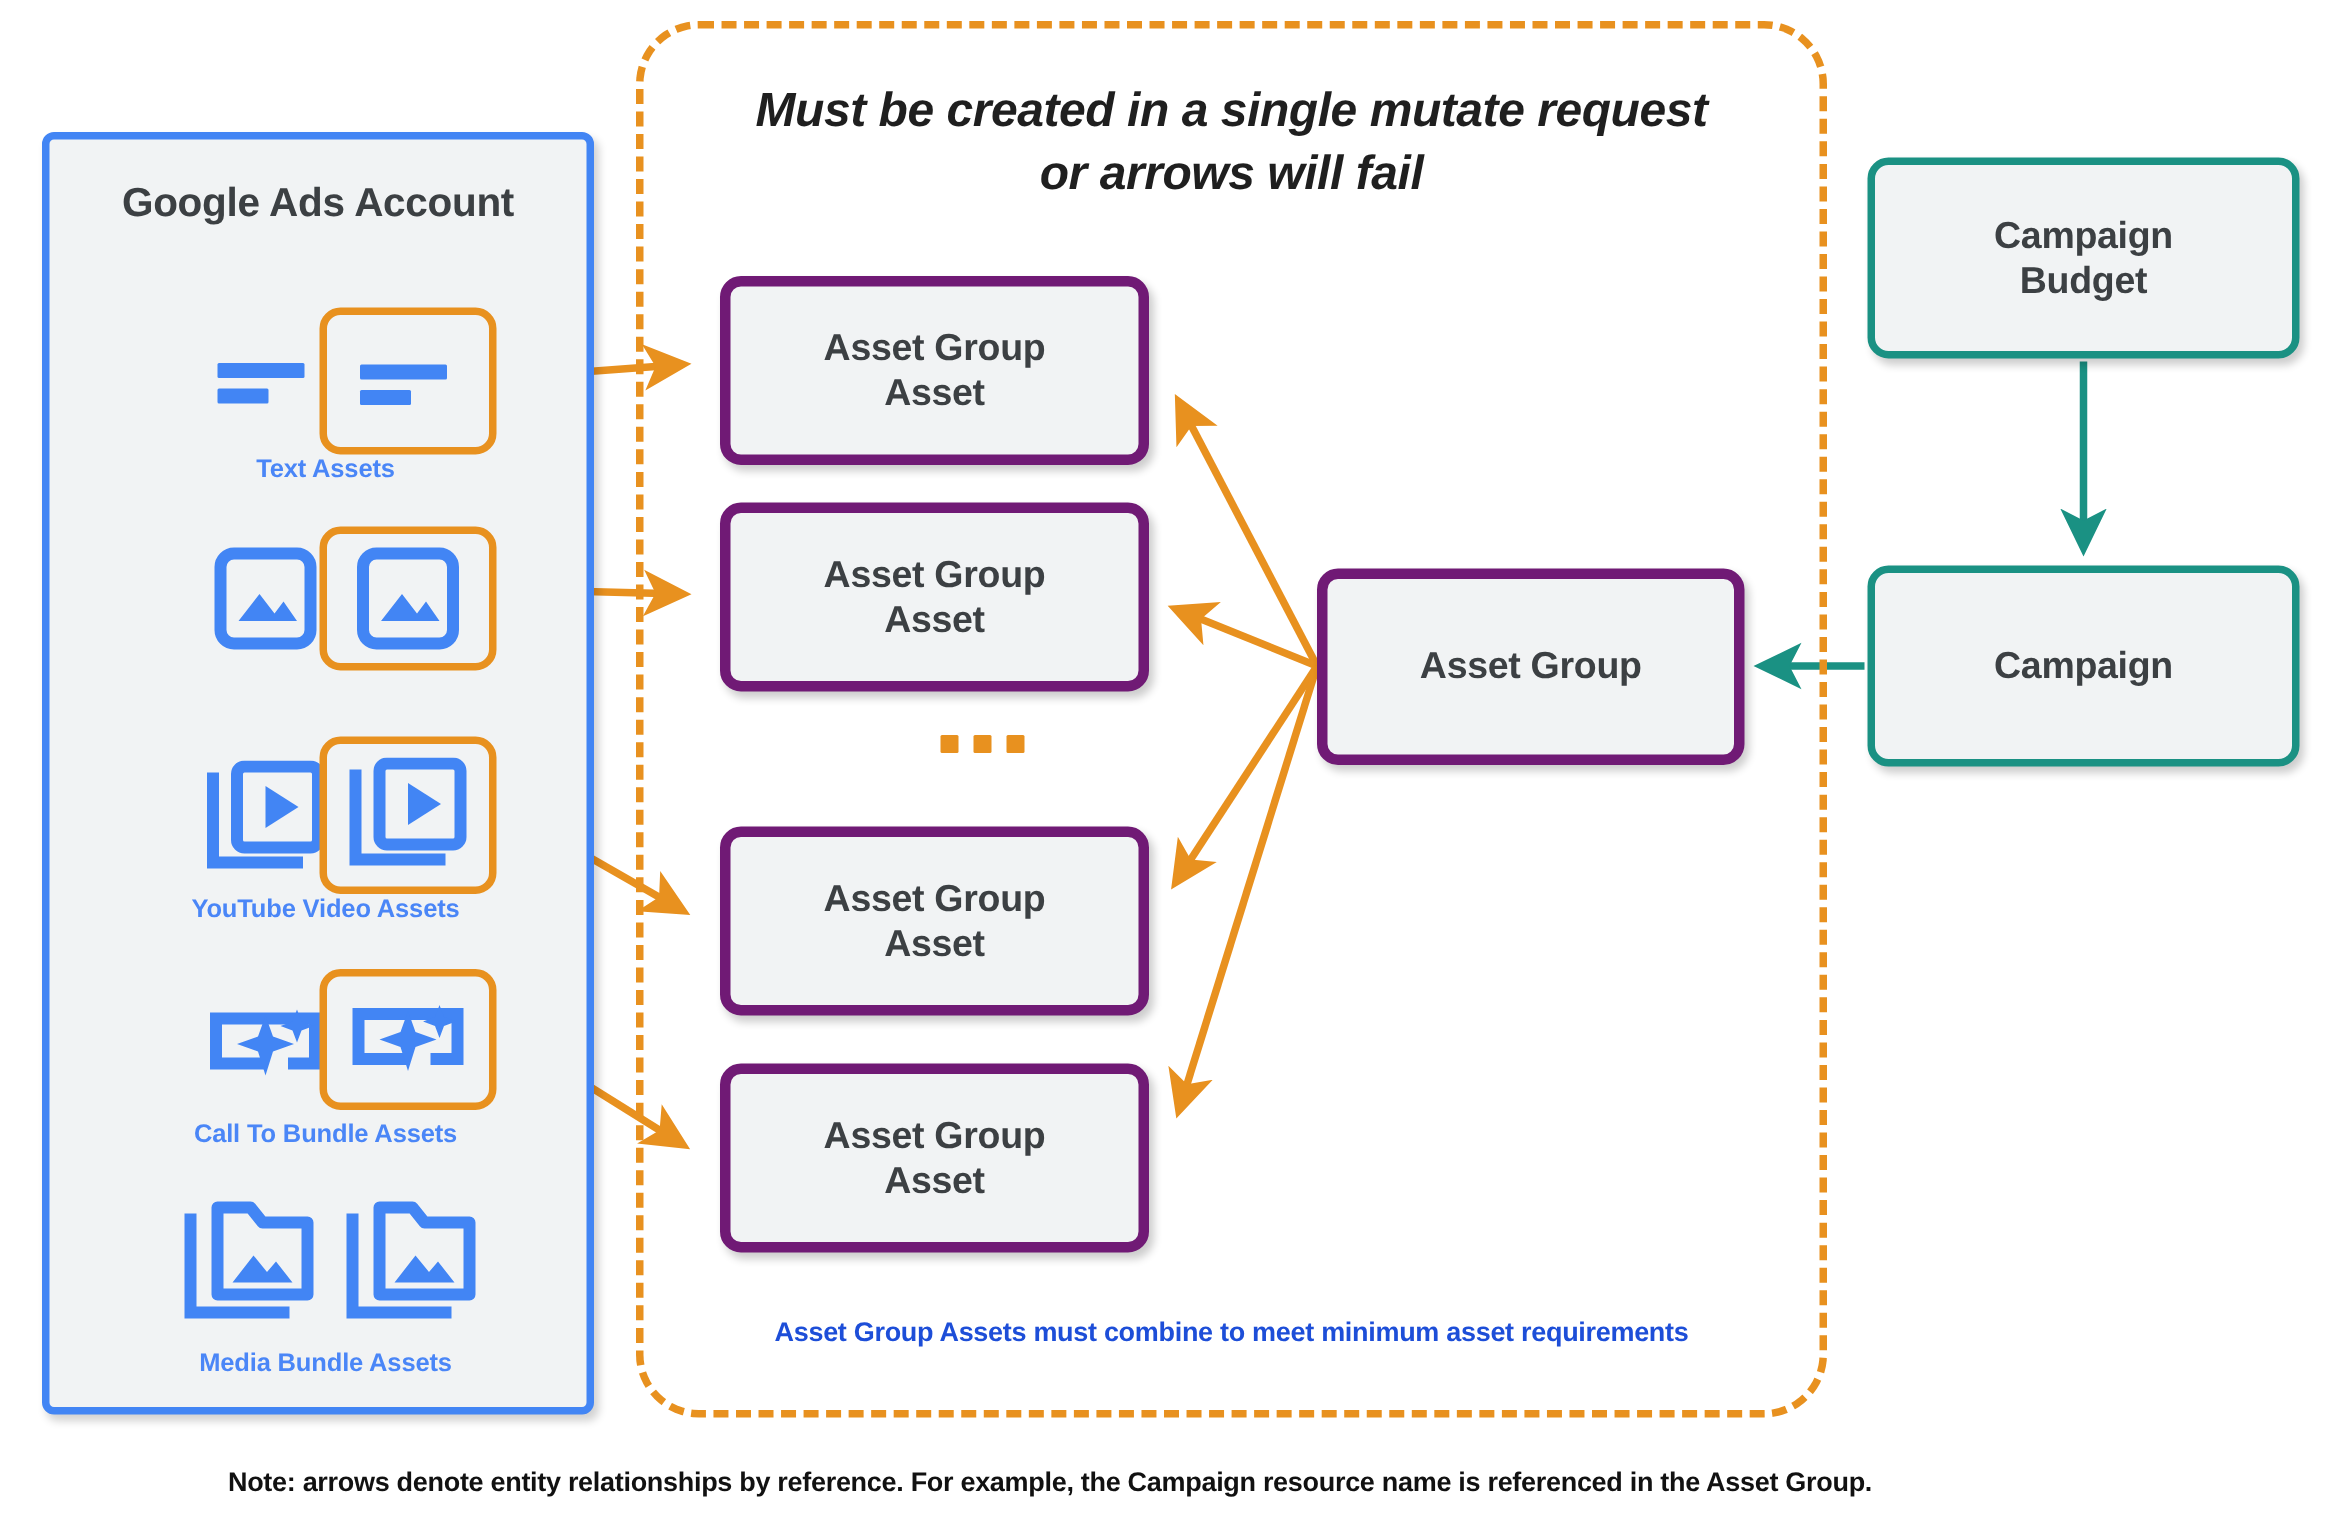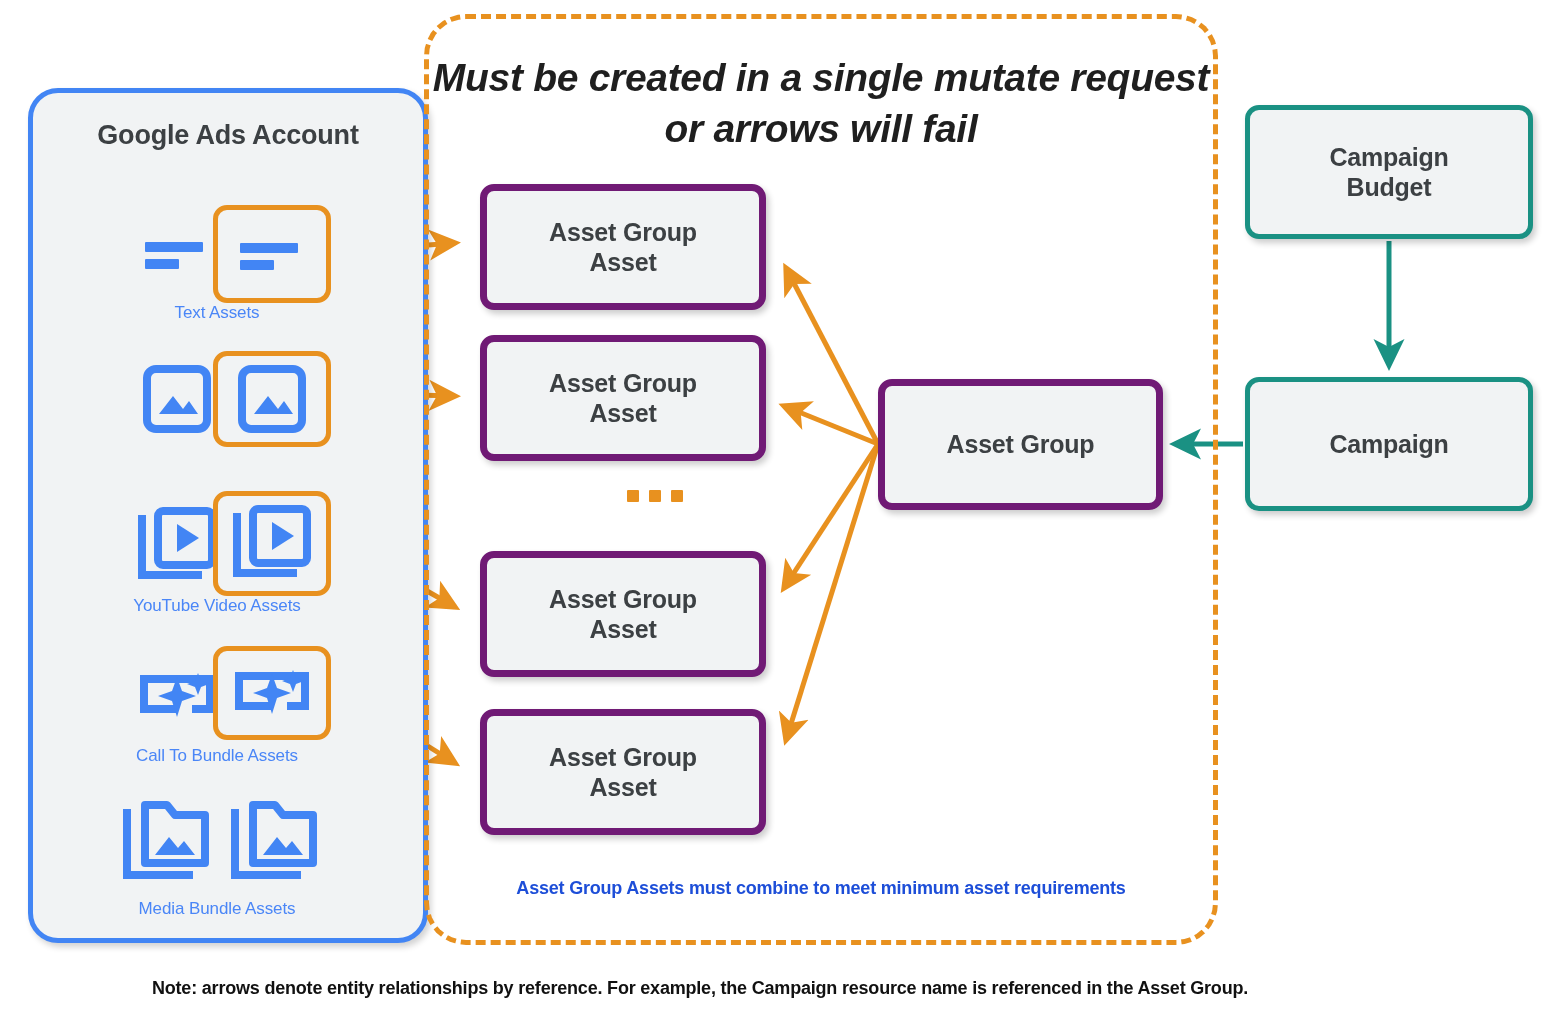--- a/index.html
+++ b/index.html
@@ -23,25 +23,25 @@
     width: 1552px;
     height: 1017px;
     pointer-events: none;
   }
 
   
   #asset-library {
     position: absolute;
     left: 28px;
     top: 88px;
-    width: 400px;
+    width: 368px;
     height: 855px;
     box-sizing: border-box;
     border: 5px solid #4285F4;
-    border-radius: 30px;
+    border-radius: 8px;
     background: #F1F3F4;
     box-shadow: 3px 4px 6px rgba(0,0,0,0.18);
   }
   #asset-library-title {
     position: absolute;
     left: 0; right: 0;
     top: 26px;
     text-align: center;
     color: #3C4043;
     font-size: 27px;
@@ -79,21 +79,21 @@
   .icon-svg {
     position: absolute;
     left: 50%;
     top: 50%;
     transform: translate(-50%, -50%);
   }
   .asset-caption {
     margin-top: 2px;
     color: #4A86F7;
     font-size: 17px;
-    font-weight: normal;
+    font-weight: bold;
     letter-spacing: -0.1px;
   }
 
   
   #mutate-container {
     position: absolute;
     left: 424px;
     top: 14px;
     width: 794px;
     height: 931px;
@@ -101,21 +101,21 @@
     border: 5px dashed #E8911F;
     border-radius: 42px;
     background: transparent;
   }
   #mutate-title {
     position: absolute;
     left: 424px;
     top: 52px;
     width: 794px;
     text-align: center;
-    font-size: 39px;
+    font-size: 32px;
     font-style: italic;
     font-weight: bold;
     color: #1f1f1f;
     line-height: 1.32;
     letter-spacing: -0.3px;
   }
   #mutate-footnote {
     position: absolute;
     left: 424px;
     top: 878px;

